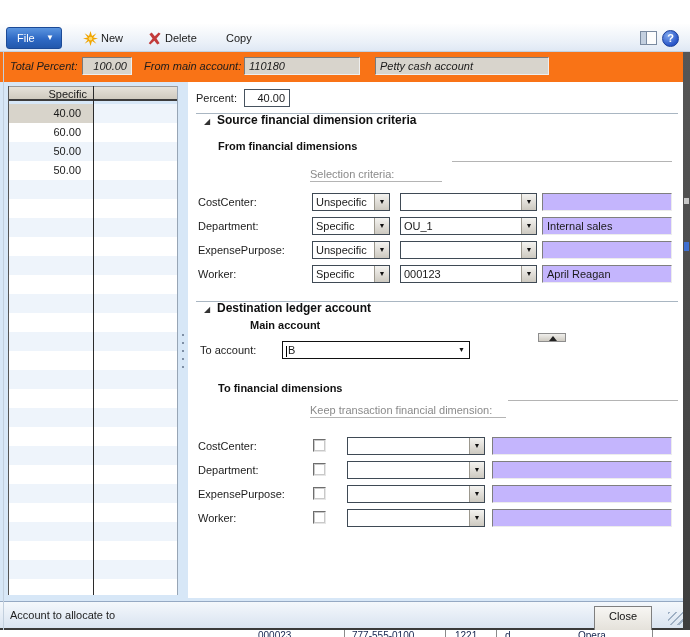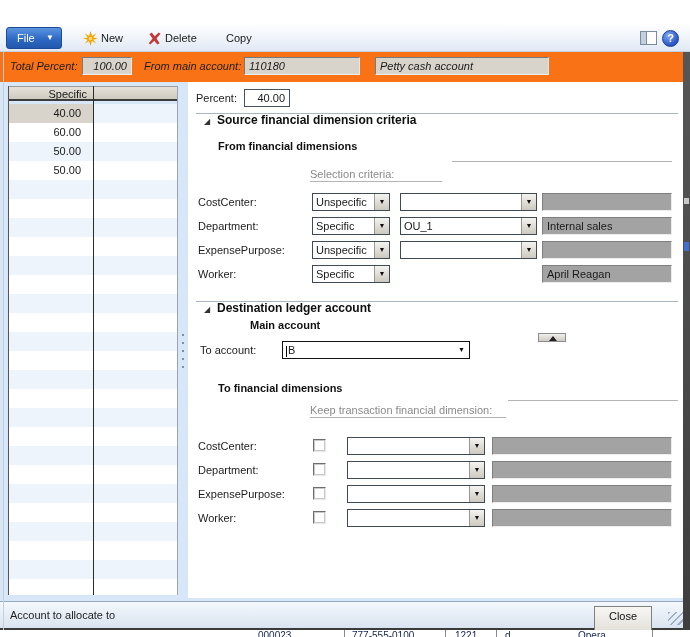--- a/index.html
+++ b/index.html
@@ -81,21 +81,21 @@
   .greylabel { position:absolute; color:#8a8a8a; height:15px; line-height:14px;
                border-bottom:1px solid #b4b4b4; }
   .rline { position:absolute; height:1px; background:#b4b4b4; }
 
   .combo { position:absolute; height:18px; background:#fff; border:1px solid #3f4a55; }
   .ctext { position:absolute; left:3px; top:0; right:16px; line-height:16px; overflow:hidden; white-space:nowrap; }
   .cbtn { position:absolute; right:0; top:0; bottom:0; width:15px;
           background:linear-gradient(#f4f3f0,#cdc9c0); border-left:1px solid #9c988e;
           text-align:center; font-size:7px; line-height:16px; color:#111; }
   .greyfield { position:absolute; height:18px; line-height:16px; padding:0 4px;
-               background:#a3a3a3; border:1px solid; border-color:#7f7f7f #ececec #ececec #7f7f7f; }
+               background:#c4b5fd; border:1px solid; border-color:#7f7f7f #ececec #ececec #7f7f7f; }
   .checkbox { position:absolute; width:13px; height:13px; background:#fff;
               border:1px solid; border-color:#6e6e6e #e6e6e6 #e6e6e6 #6e6e6e; box-shadow:0 0 0 1px #c9c9c9 inset; }
   .upbtn { position:absolute; left:350px; top:251px; width:28px; height:9px;
            background:linear-gradient(#f0efec,#cfcbc2); border:1px solid #8d8d8d; overflow:hidden; }
   .upbtn .tri-up { position:absolute; left:10px; top:2px; width:0; height:0;
                    border-left:4px solid transparent; border-right:4px solid transparent;
                    border-bottom:5px solid #222; }
   .cursorbar { display:inline-block; width:1px; height:11px; background:#000;
                vertical-align:middle; margin-right:1px; }
 
@@ -233,20 +233,24 @@
       </div>
       <div class="combo" style="left:212px; top:159px; width:137px;">
         <span class="ctext"></span>
         <span class="cbtn">▼</span>
       </div>
       <div class="greyfield" style="left:354px; top:159px; width:130px;"></div>
 
       <span class="plabel" style="left:10px; top:183px;">Worker:</span>
       <div class="combo" style="left:124px; top:183px; width:78px;">
         <span class="ctext">Specific</span>
+        <span class="cbtn">▼</span>
+      </div>
+      <div class="combo" style="left:212px; top:183px; width:137px;">
+        <span class="ctext">000123</span>
         <span class="cbtn">▼</span>
       </div>
       <div class="greyfield" style="left:354px; top:183px; width:130px;">April Reagan</div>
 
       <div class="hr" style="left:8px; top:219px; width:482px;"></div>
       <span class="tri" style="left:16px; top:223px;">◢</span>
       <span class="sectitle" style="left:29px; top:219px;">Destination ledger account</span>
 
       <span class="subhdr" style="left:30px; top:237px;margin-left:32px;">Main account</span>
 

